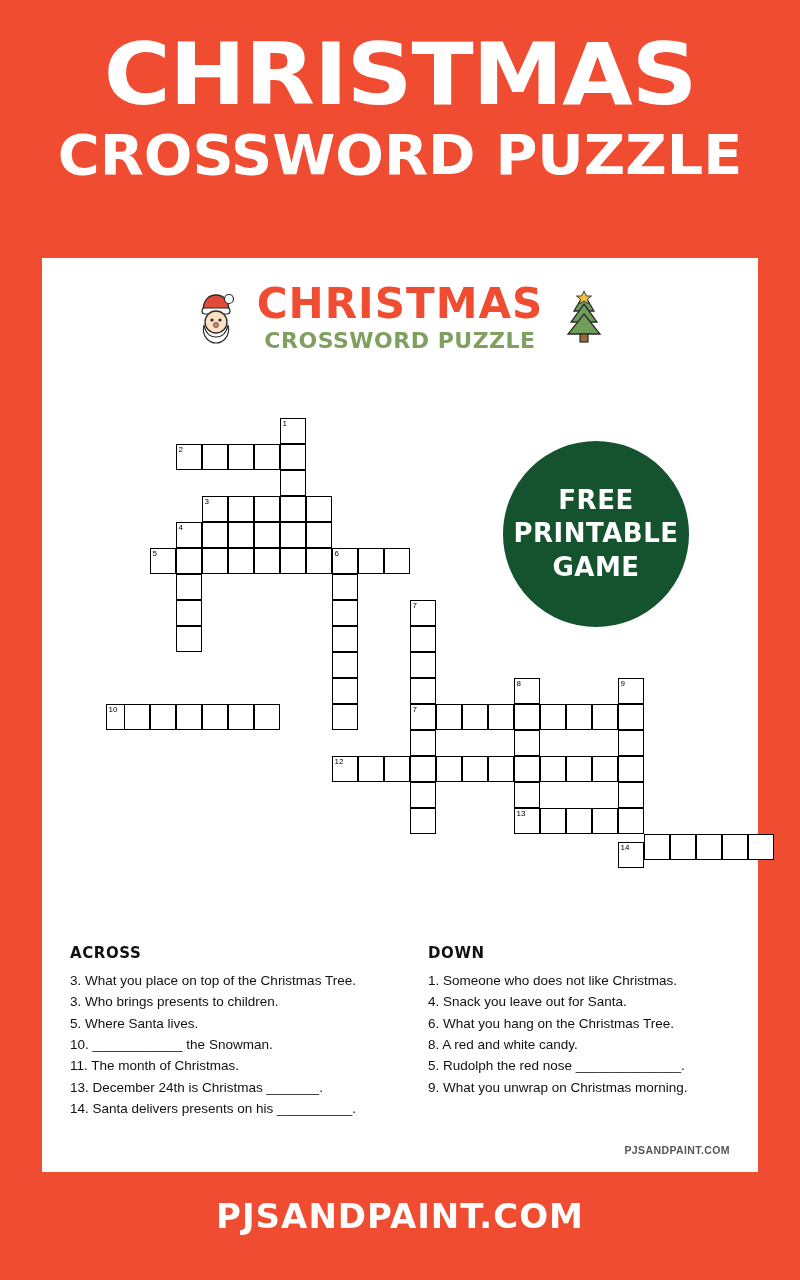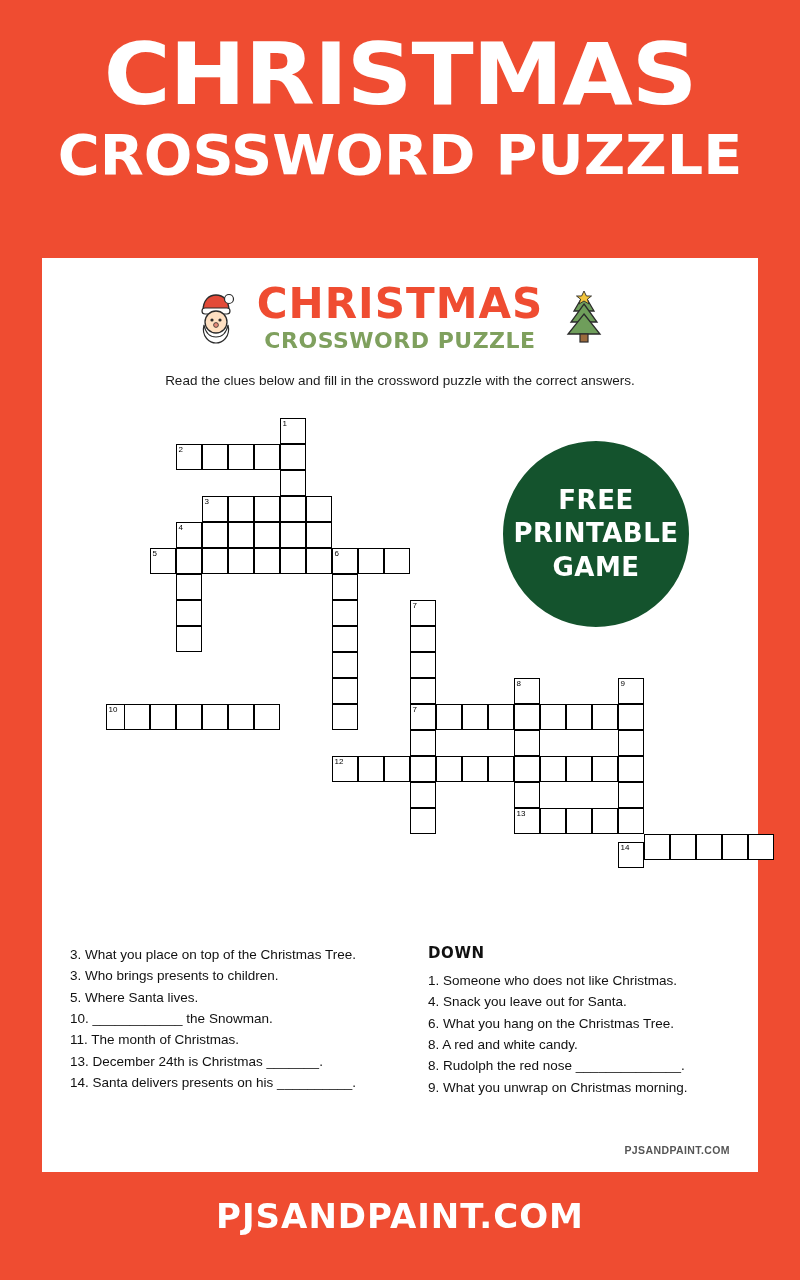--- a/index.html
+++ b/index.html
@@ -214,21 +214,20 @@
         <svg viewBox="0 0 46 54" width="46" height="54">
           <polygon points="23,3 33,20 13,20" fill="#6f9e5b" stroke="#2b2b2b" stroke-width="1.3"></polygon>
           <polygon points="23,13 36,31 10,31" fill="#6f9e5b" stroke="#2b2b2b" stroke-width="1.3"></polygon>
           <polygon points="23,23 39,43 7,43" fill="#6f9e5b" stroke="#2b2b2b" stroke-width="1.3"></polygon>
           <rect x="19" y="43" width="8" height="8" fill="#9b6a3c" stroke="#2b2b2b" stroke-width="1.2"></rect>
           <polygon points="23,0 25.4,5 30.5,5 26.4,8.2 28,13 23,10 18,13 19.6,8.2 15.5,5 20.6,5" fill="#f2c53d" stroke="#2b2b2b" stroke-width="0.9"></polygon>
         </svg>
       </span>
     </div>
 
-    <div class="instructions">Read the clues below and fill in the crossword puzzle with the correct answers.</div>
 
     <div class="badge">
       <div>FREE</div>
       <div>PRINTABLE</div>
       <div>GAME</div>
     </div>
 
     <div class="grid-wrap" id="grid">
         <div class="cell" style="left: 238px; top: 0px;">
           <span class="num">1</span>
@@ -344,35 +343,36 @@
         </div>
         <div class="cell" style="left: 602px; top: 416px;"></div>
         <div class="cell" style="left: 628px; top: 416px;"></div>
         <div class="cell" style="left: 654px; top: 416px;"></div>
         <div class="cell" style="left: 680px; top: 416px;"></div>
         <div class="cell" style="left: 706px; top: 416px;"></div>
       </div>
 
     <div class="clues">
       <div class="clue-col">
+        <div class="clue-head">ACROSS</div>
         <div class="clue">3. What you place on top of the Christmas Tree.</div>
         <div class="clue">3. Who brings presents to children.</div>
         <div class="clue">5. Where Santa lives.</div>
         <div class="clue">10. ____________ the Snowman.</div>
         <div class="clue">11. The month of Christmas.</div>
         <div class="clue">13. December 24th is Christmas _______.</div>
         <div class="clue">14. Santa delivers presents on his __________.</div>
       </div>
       <div class="clue-col right">
         <div class="clue-head">DOWN</div>
         <div class="clue">1. Someone who does not like Christmas.</div>
         <div class="clue">4. Snack you leave out for Santa.</div>
         <div class="clue">6. What you hang on the Christmas Tree.</div>
         <div class="clue">8. A red and white candy.</div>
-        <div class="clue">8. Rudolph the red nose ______________.</div>
+        <div class="clue">5. Rudolph the red nose ______________.</div>
         <div class="clue">9. What you unwrap on Christmas morning.</div>
       </div>
     </div>
 
     <div class="site-credit">PJSANDPAINT.COM</div>
   </div>
 
   <div class="footer">PJSANDPAINT.COM</div>
 </div>
 

